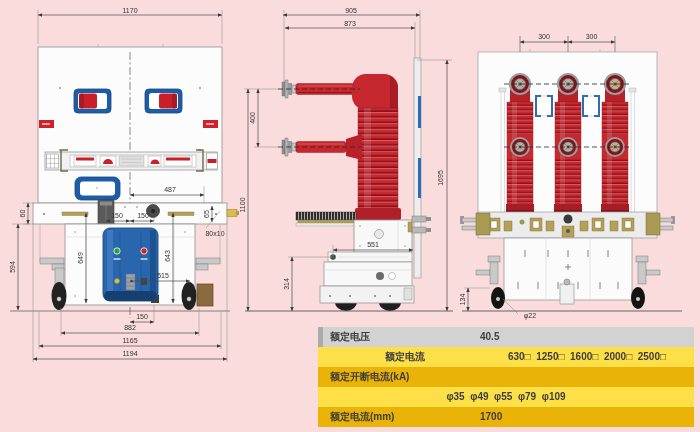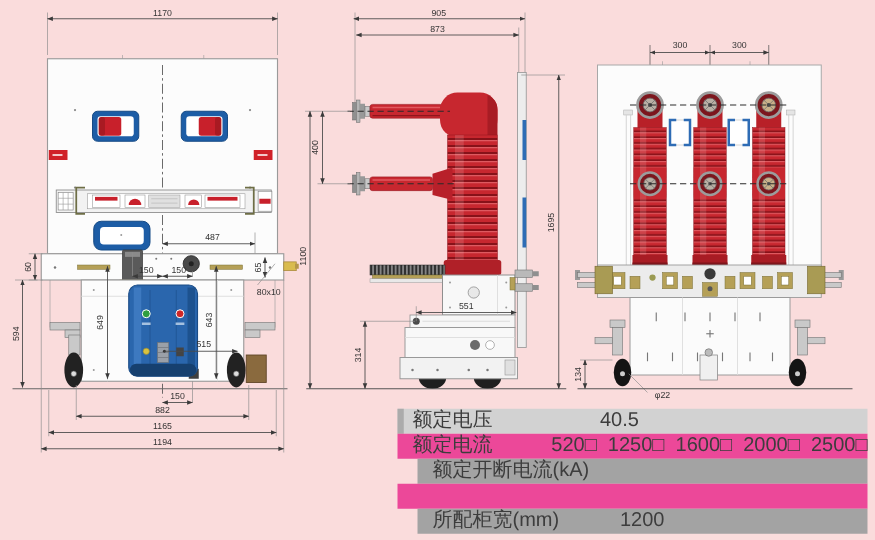--- a/index.html
+++ b/index.html
@@ -16,27 +16,27 @@
   .dim{stroke:#4a4a4a;stroke-width:.7;fill:none;}
   .ext{stroke:#8f8f8f;stroke-width:.55;fill:none;}
   .dimtxt{font:7px "Liberation Sans",sans-serif;fill:#333;text-anchor:middle;}
   .cl{stroke:#555;stroke-width:.7;stroke-dasharray:8 2.5 2 2.5;fill:none;}
   .dash{stroke:#2a2a2a;stroke-width:.8;stroke-dasharray:5 3;fill:none;}
   .red{fill:#c7272f;}
   .khaki{fill:#b5a057;stroke:#7a6f36;stroke-width:.4;}
   .gry{fill:#c9c9c9;stroke:#777;stroke-width:.5;}
   
   #spec-table{position:absolute;left:318px;top:327px;width:376px;}
-  .spec-row{display:flex;height:20px;line-height:20px;font-size:16px;color:#3d3d3d;}
+  .spec-row{display:flex;height:20px;line-height:20px;font-size:10px;color:#3d3d3d;font-weight:bold;}
   .spec-label{width:150px;padding-left:12px;white-space:pre;}
   .spec-value{flex:1;white-space:pre;}
   .row-gray{background:#d2d2d2;border-left:5px solid #ababab;}
   .row-gray .spec-label{padding-left:7px;}
-  .row-pink{background:#ec4899;}
-  .row-white{background:#a3a3a3;margin-left:16px;}
+  .row-pink{background:#fde047;text-align:center;}
+  .row-white{background:#eab308;}
 </style>
 </head>
 <body>
 
 <svg id="front-view" class="view" width="240" height="365" viewBox="0 0 240 365">
   <defs>
     <marker id="arF" viewBox="0 0 10 10" refX="9.5" refY="5" markerWidth="6.5" markerHeight="6.5" orient="auto-start-reverse">
       <path d="M0,1 L10,5 L0,9 Z" fill="#3a3a3a"></path>
     </marker>
   </defs>
@@ -537,24 +537,25 @@
   <line x1="2" y1="311" x2="222" y2="311" stroke="#555" stroke-width=".9"></line>
 </svg>
 
 <div id="spec-table">
   <div class="spec-row row-gray">
     <div class="spec-label">额定电压</div>
     <div class="spec-value">40.5</div>
   </div>
   <div class="spec-row row-pink">
     <div class="spec-label">额定电流</div>
-    <div class="spec-value">520□  1250□  1600□  2000□  2500□</div>
+    <div class="spec-value">630□  1250□  1600□  2000□  2500□</div>
   </div>
   <div class="spec-row row-white">
     <div class="spec-label">额定开断电流(kA)</div>
   </div>
   <div class="spec-row row-pink">
+    <div class="spec-value">φ35  φ49  φ55  φ79  φ109</div>
   </div>
   <div class="spec-row row-white">
-    <div class="spec-label">所配柜宽(mm)</div>
-    <div class="spec-value">1200</div>
+    <div class="spec-label">额定电流(mm)</div>
+    <div class="spec-value">1700</div>
   </div>
 </div>
 
 </body></html>

